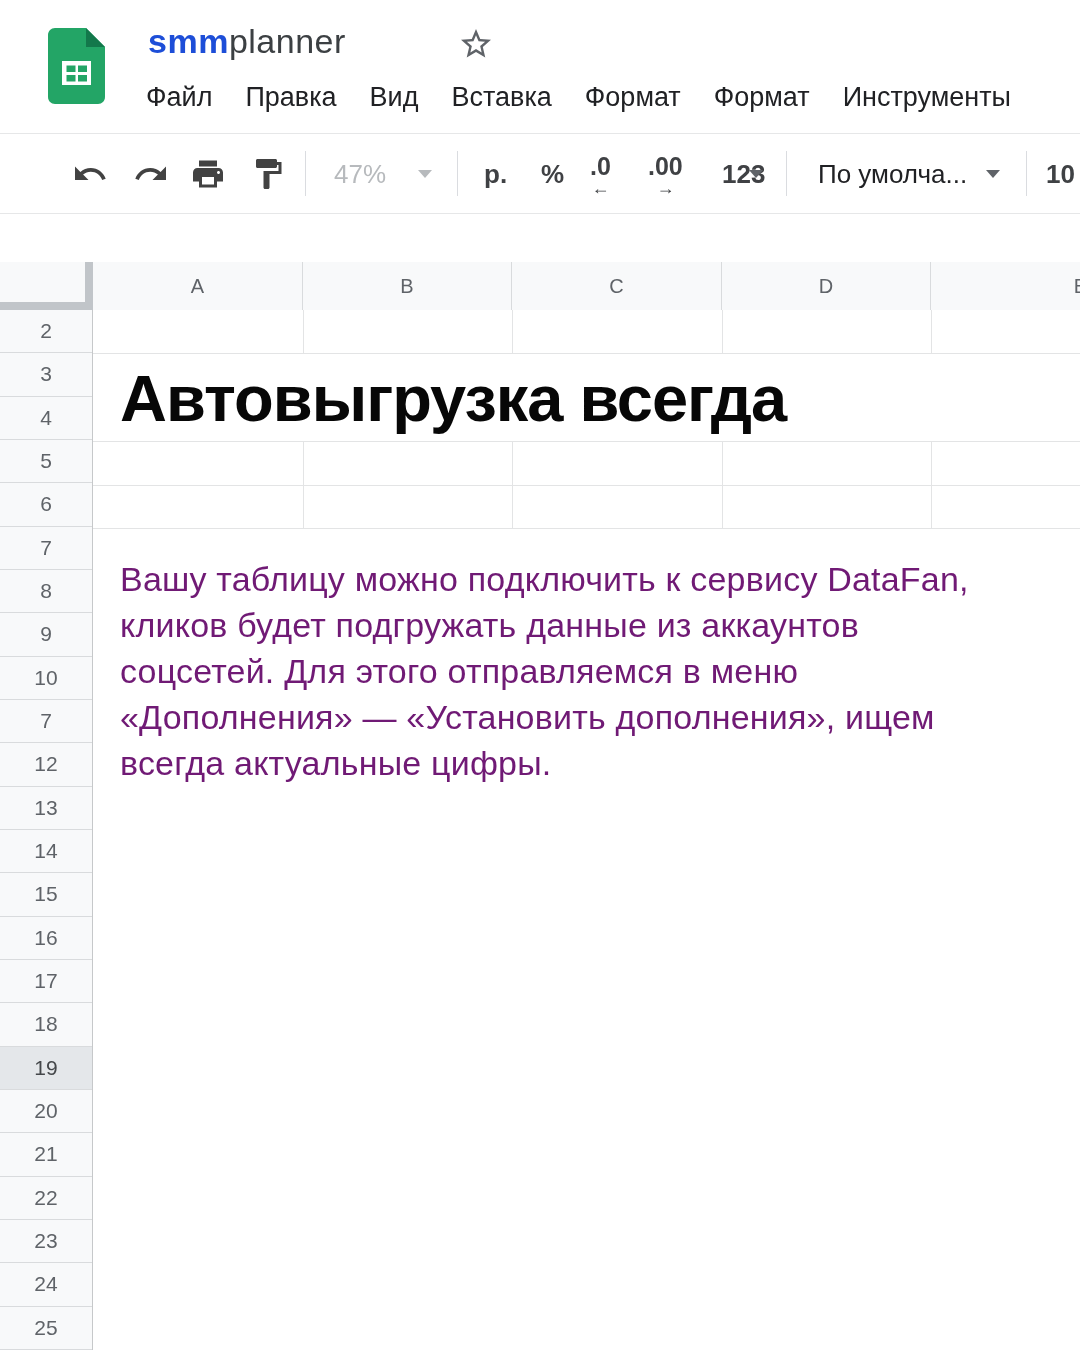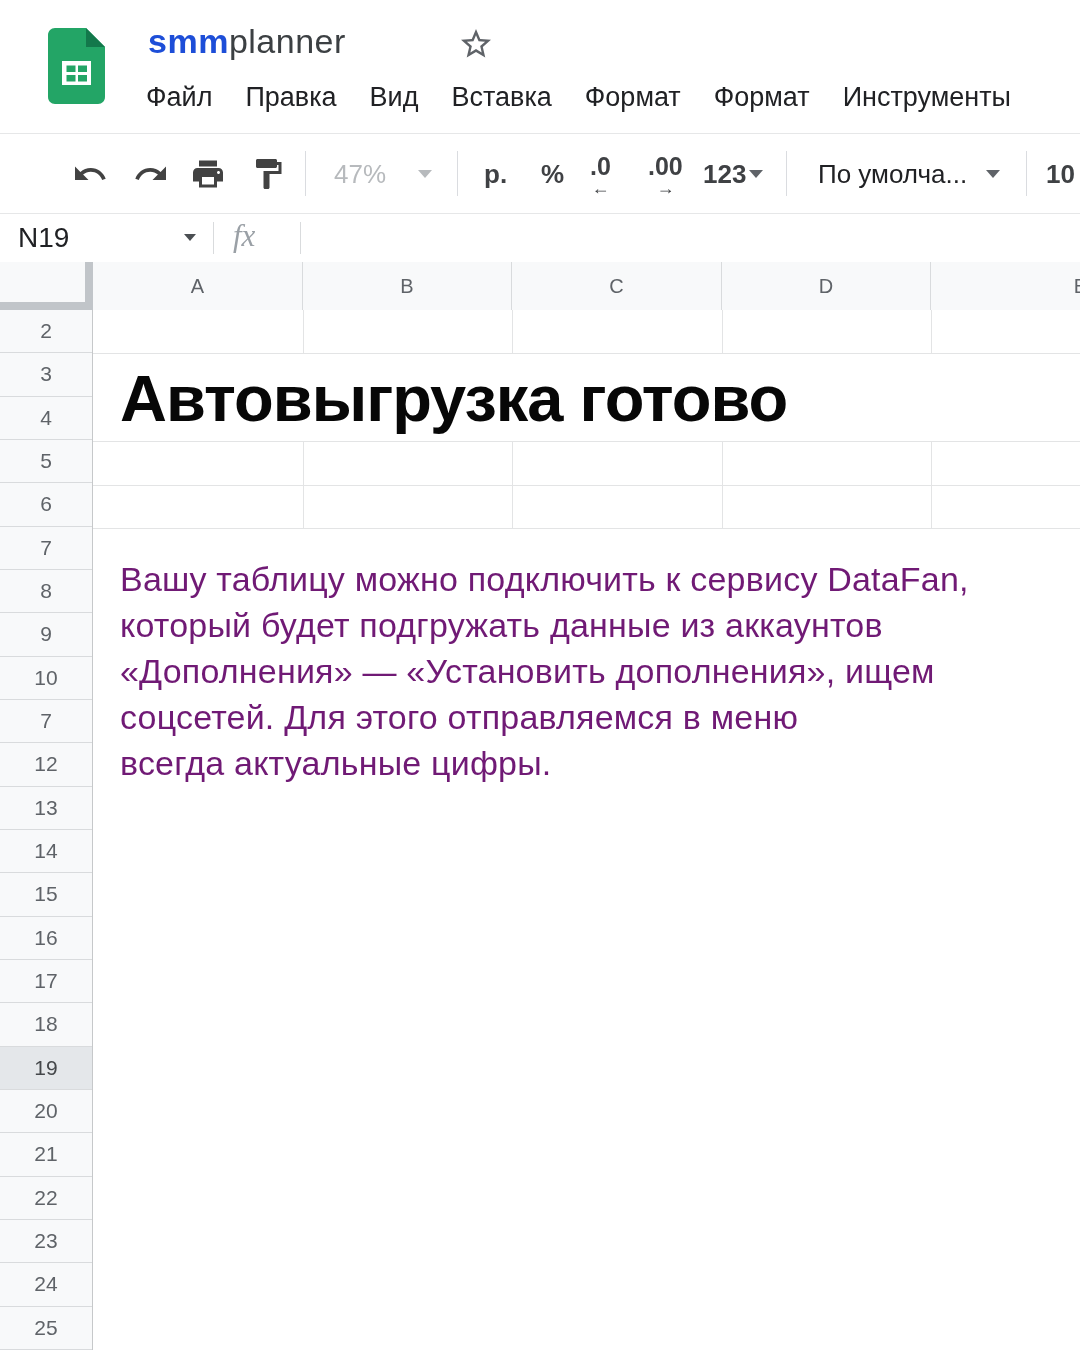--- a/index.html
+++ b/index.html
@@ -111,37 +111,29 @@
     <span class="ttext" style="left:484px">р.</span>
     <span class="ttext" style="left:541px">%</span>
     <span class="dec" style="left:590px">
       <span class="n">.0</span>
       <span class="a">←</span>
     </span>
     <span class="dec" style="left:648px">
       <span class="n">.00</span>
       <span class="a">→</span>
     </span>
-    <span class="ttext" style="left:703px">123</span>
+    <span class="ttext" style="left:722px">123</span>
     <span class="caret" style="left:749px;top:36px"></span>
     <span class="tdiv" style="left:786px"></span>
     <span class="ttext med" style="left:818px">По умолча...</span>
     <span class="caret" style="left:986px;top:36px"></span>
     <span class="tdiv" style="left:1026px"></span>
     <span class="ttext" style="left:1046px">10</span>
   </div>
 
-  <div class="formulabar">
-    <span class="namebox">N19</span>
-    <span class="namecaret"></span>
-    <span class="fdiv" style="left:213px"></span>
-    <span class="fx">fx</span>
-    <span class="fdiv" style="left:300px"></span>
-    <span style="position:absolute;left:310px;top:0;right:0;height:48px;"></span>
-  </div>
 
   <div class="sheet">
     <div class="corner"></div>
     <div class="colheaders" id="col-headers">
         <div class="col-h" style="width: 210px;">A</div>
         <div class="col-h" style="width: 209px;">B</div>
         <div class="col-h" style="width: 210px;">C</div>
         <div class="col-h" style="width: 209px;">D</div>
         <div class="col-h" style="width: 300px;">E</div>
       </div>
@@ -177,23 +169,23 @@
       <div class="hline" style="top:175px"></div>
       <div class="hline" style="top:218px"></div>
       <div class="vline" style="left:210px;top:0;height:43px"></div>
       <div class="vline" style="left:419px;top:0;height:43px"></div>
       <div class="vline" style="left:629px;top:0;height:43px"></div>
       <div class="vline" style="left:838px;top:0;height:43px"></div>
       <div class="vline" style="left:210px;top:131px;height:87px"></div>
       <div class="vline" style="left:419px;top:131px;height:87px"></div>
       <div class="vline" style="left:629px;top:131px;height:87px"></div>
       <div class="vline" style="left:838px;top:131px;height:87px"></div>
-      <h1 class="sheet-title">Автовыгрузка готово</h1>
+      <h1 class="sheet-title">Автовыгрузка всегда</h1>
       <div class="sheet-body" id="body-lines">
           <div class="body-line">Вашу таблицу можно подключить к сервису DataFan,</div>
-          <div class="body-line">который будет подгружать данные из аккаунтов</div>
+          <div class="body-line">кликов будет подгружать данные из аккаунтов</div>
+          <div class="body-line">соцсетей. Для этого отправляемся в меню</div>
           <div class="body-line">«Дополнения» — «Установить дополнения», ищем</div>
-          <div class="body-line">соцсетей. Для этого отправляемся в меню</div>
           <div class="body-line">всегда актуальные цифры.</div>
         </div>
     </div>
   </div>
 </div>
 
 </body></html>

